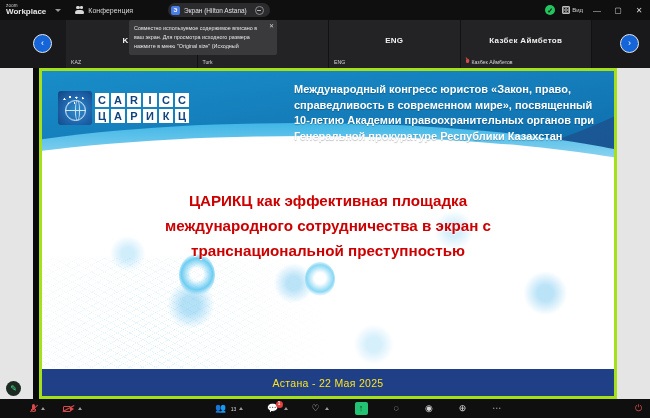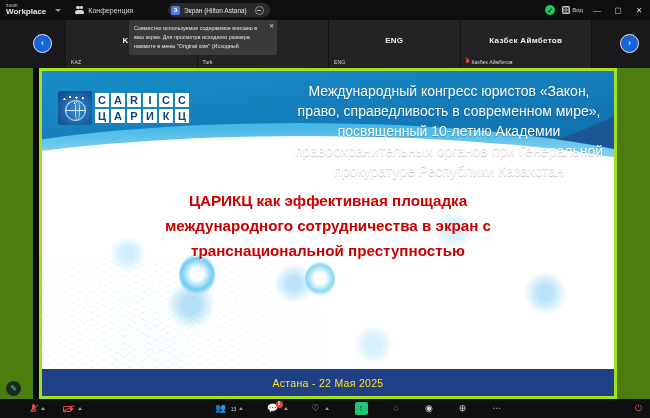--- a/index.html
+++ b/index.html
@@ -3,21 +3,21 @@
 <meta charset="utf-8">
 <style>
   * { box-sizing: border-box; margin: 0; padding: 0; }
   html, body {
     width: 650px; height: 418px;
     background: #0a0a0a;
     font-family: "Liberation Sans", sans-serif;
     overflow: hidden;
   }
 
-  #app { position: relative; width: 650px; height: 418px; background: #4d7c0f; }
+  #app { position: relative; width: 650px; height: 418px; background: #e5e5e5; }
 
   
   .topbar {
     position: absolute; top: 0; left: 0; width: 650px; height: 20px;
     background: #0f0f10;
     display: flex; align-items: center;
   }
   .zoom-brand {
     margin-left: 6px; line-height: 1.0; color: #e8e8e8;
   }
@@ -199,22 +199,22 @@
   .logo .letters .row { display:flex; gap:2px; }
   .logo .letters .row + .row { margin-top:2px; }
   .logo .letters .cell {
     width:14px; height:14px; background:#fff; color:#11457e;
     font-size:11px; font-weight:700; line-height:14px; text-align:center;
     font-family:"Liberation Sans", sans-serif;
   }
 
   .hero-text {
     position:absolute; right:10px; top:11px; width:310px; z-index:6;
-    color:#fff; font-size:14px; font-weight:400; line-height:1.42;
-    text-align:center; text-shadow: 0 1px 1px rgba(0,0,0,.25);
+    color:#fff; font-size:11px; font-weight:700; line-height:1.42;
+    text-shadow: 0 1px 1px rgba(0,0,0,.25);
   }
 
   .body-bg {
     position:absolute; left:0; top:100px; right:0; bottom:28px;
     background:#ffffff; overflow:hidden;
   }
   .net {
     position:absolute; inset:0;
     background:
       radial-gradient(circle at 26% 68%, rgba(120,200,240,.55) 0 9px, rgba(120,200,240,0) 24px),

